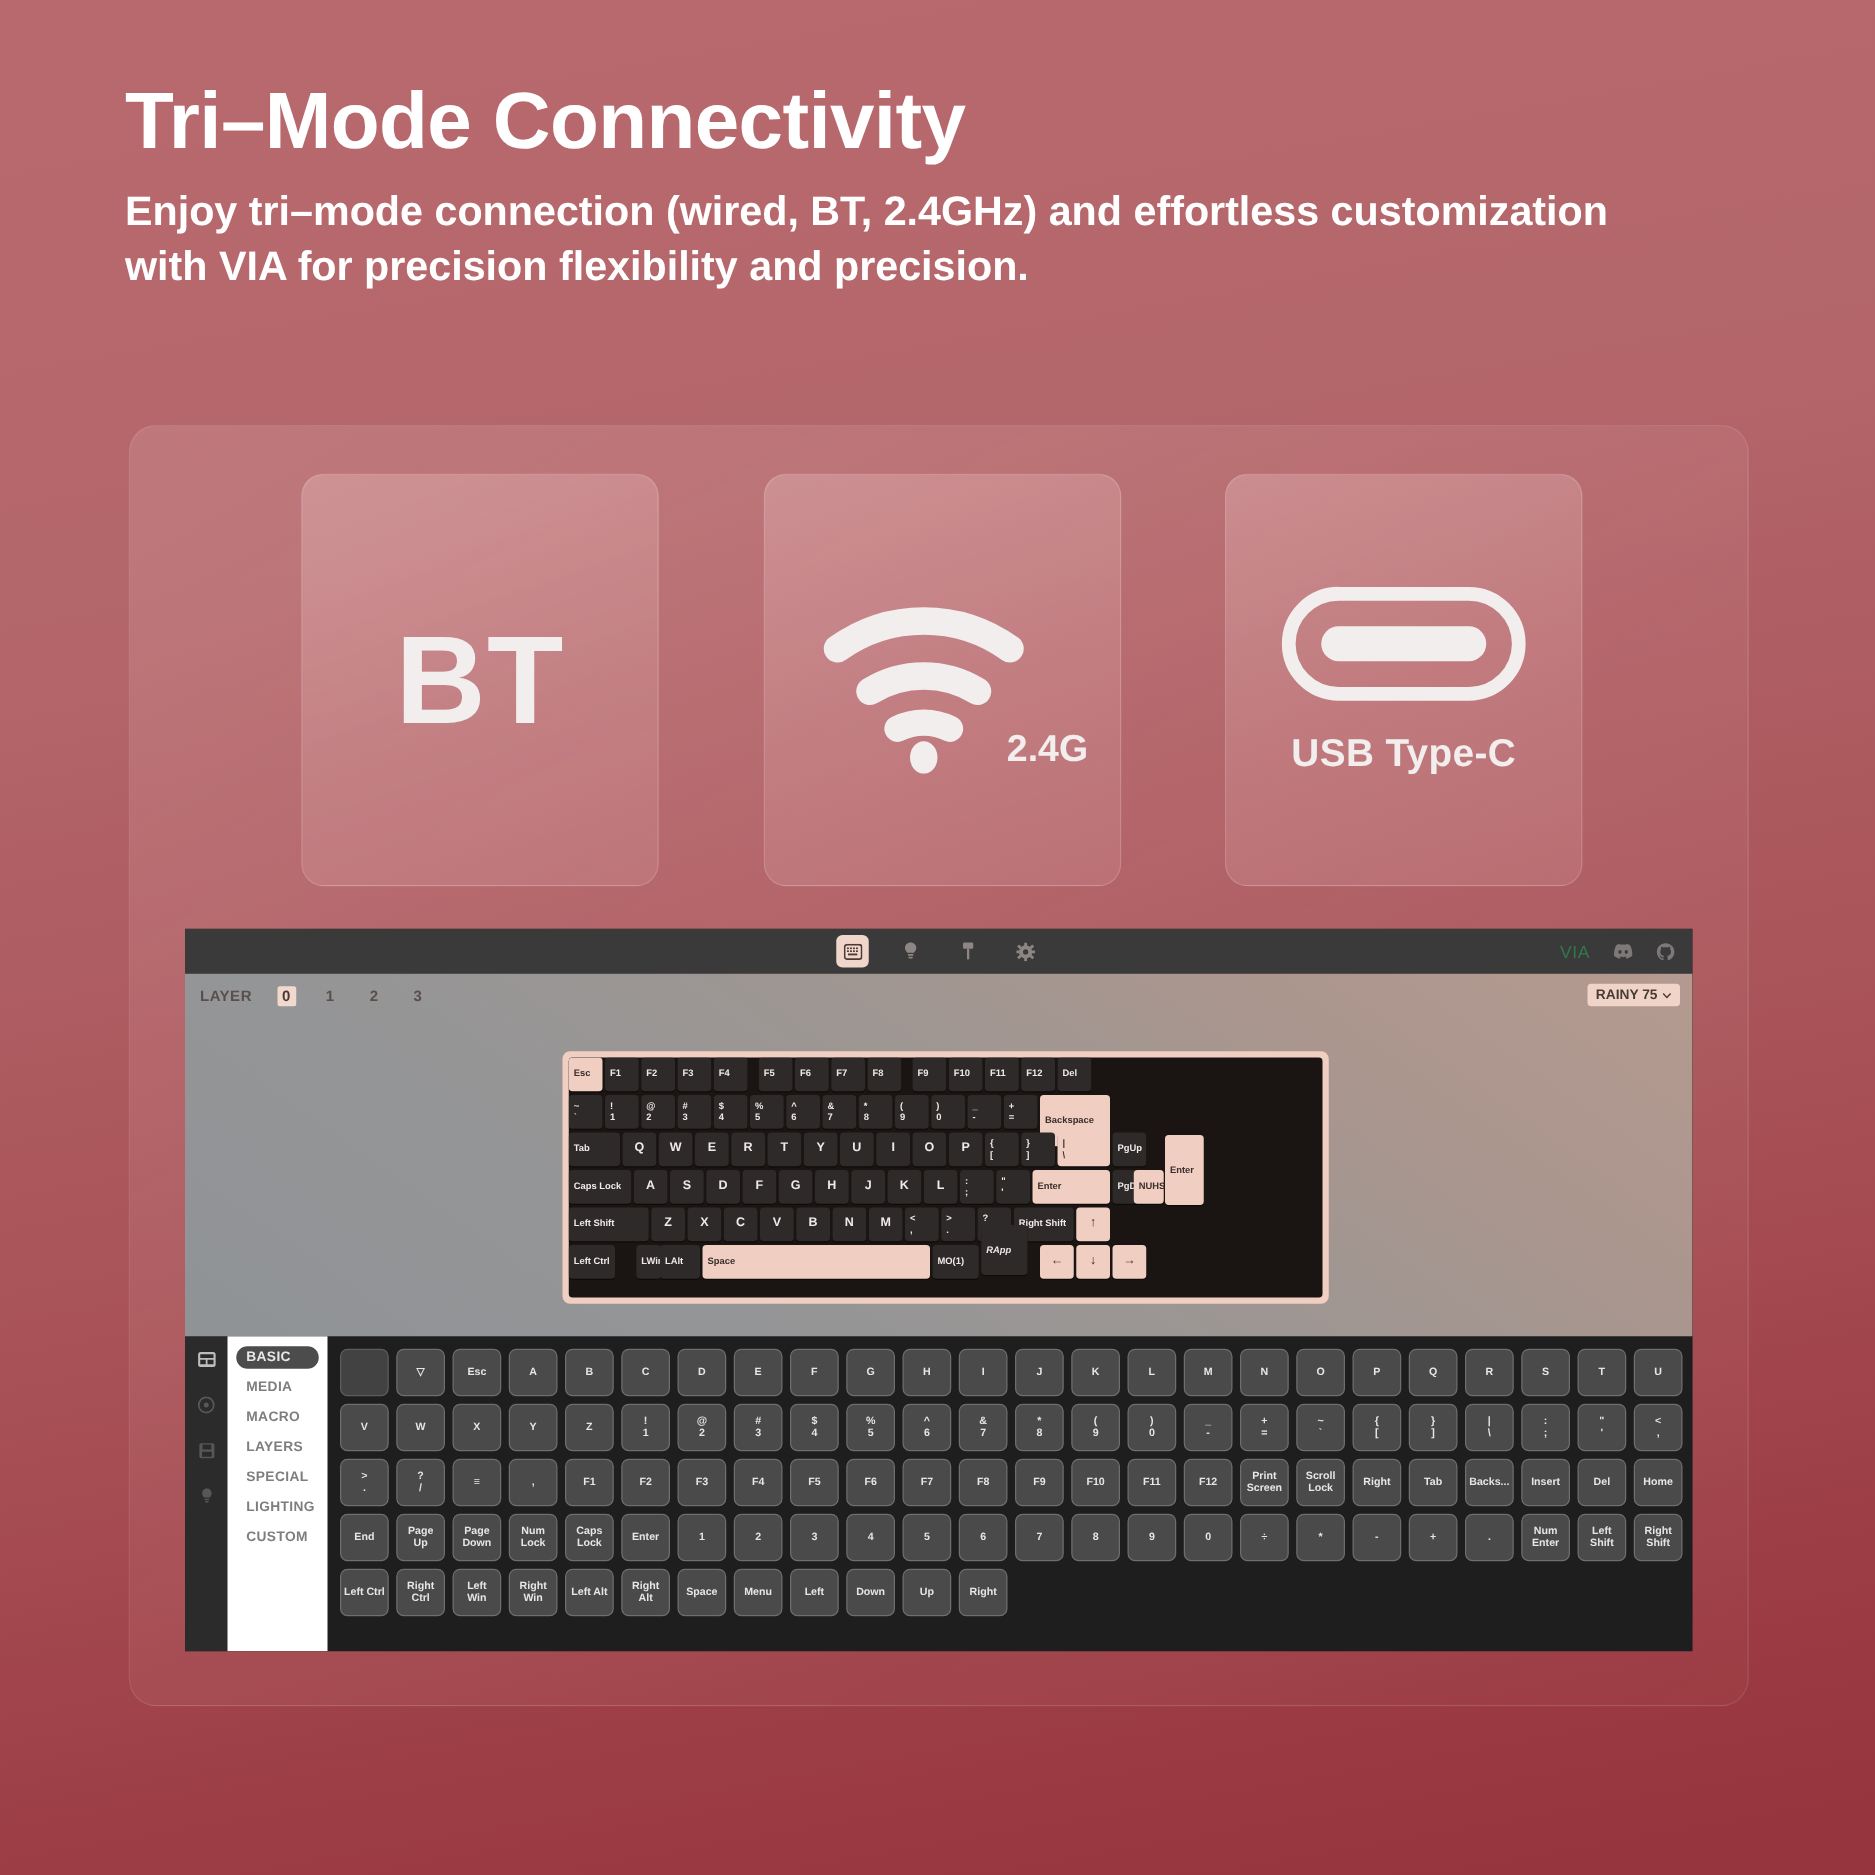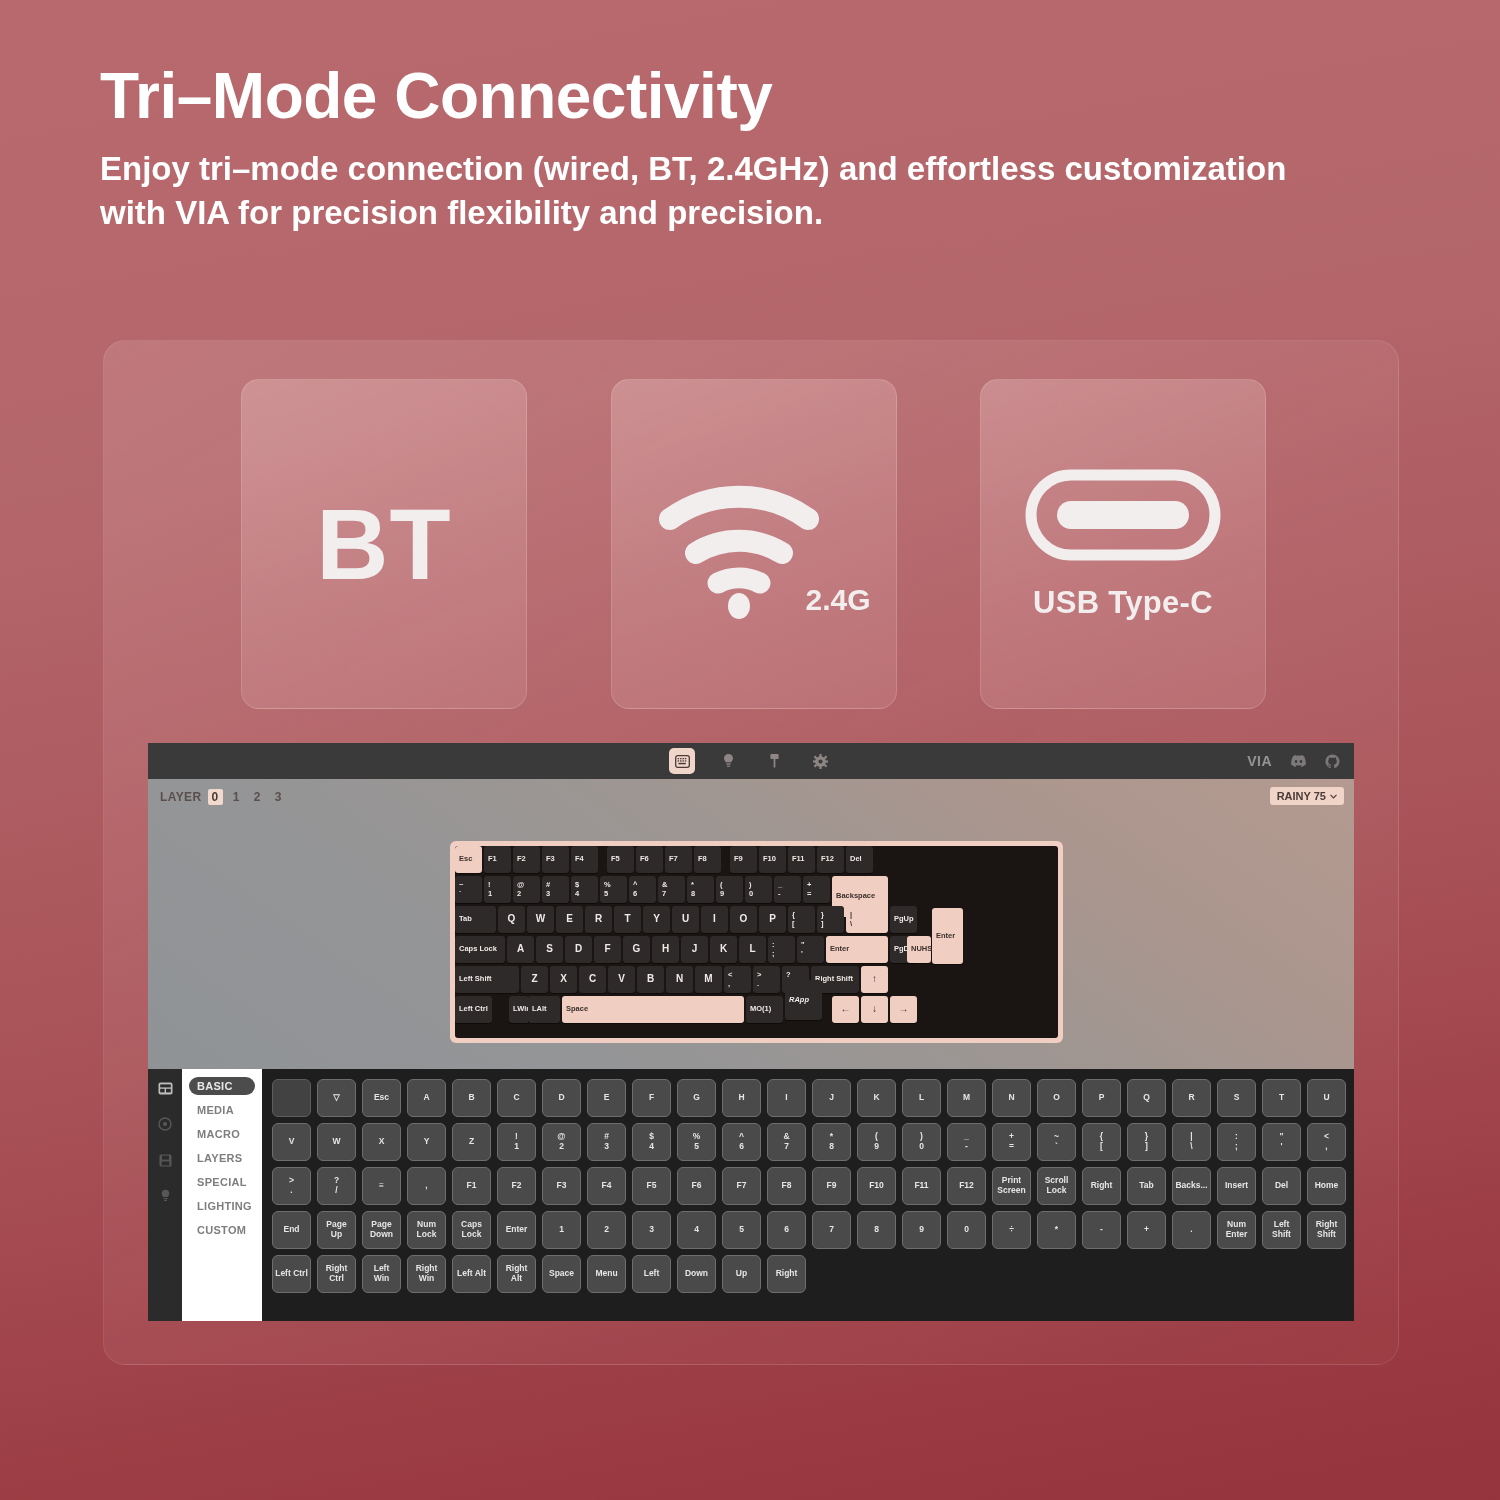--- a/index.html
+++ b/index.html
@@ -140,34 +140,34 @@
     border-radius: 5px;
   }
   .tool-btn.active { background: #f0d5cb; }
   .right-icons {
     position: absolute;
     right: 14px;
     display: flex; align-items: center; gap: 18px;
     opacity: 0.45;
   }
   .via-logo {
-    font-size: 14px; font-weight: 700; color: #ffffff; letter-spacing: 0.5px;
+    font-size: 14px; font-weight: 400; color: #22c55e; letter-spacing: 0.5px;
   }
 
   
   .via-canvas {
     height: 290px;
     position: relative;
     background:
       linear-gradient(215deg, #b49a90 0%, #ab968e 22%, #9c9693 48%, #949597 72%, #909396 100%);
   }
   .layer-row {
     position: absolute;
     left: 12px; top: 10px;
-    display: flex; align-items: center; gap: 6px;
+    display: flex; align-items: center; gap: 20px;
     font-size: 12px; font-weight: 700; color: #5b4f4c;
     letter-spacing: 0.4px;
   }
   .layer-chip {
     min-width: 15px; height: 16px;
     padding: 0 4px;
     display: flex; align-items: center; justify-content: center;
     font-size: 12px; font-weight: 700;
     border-radius: 2px;
     color: #5b4f4c;

